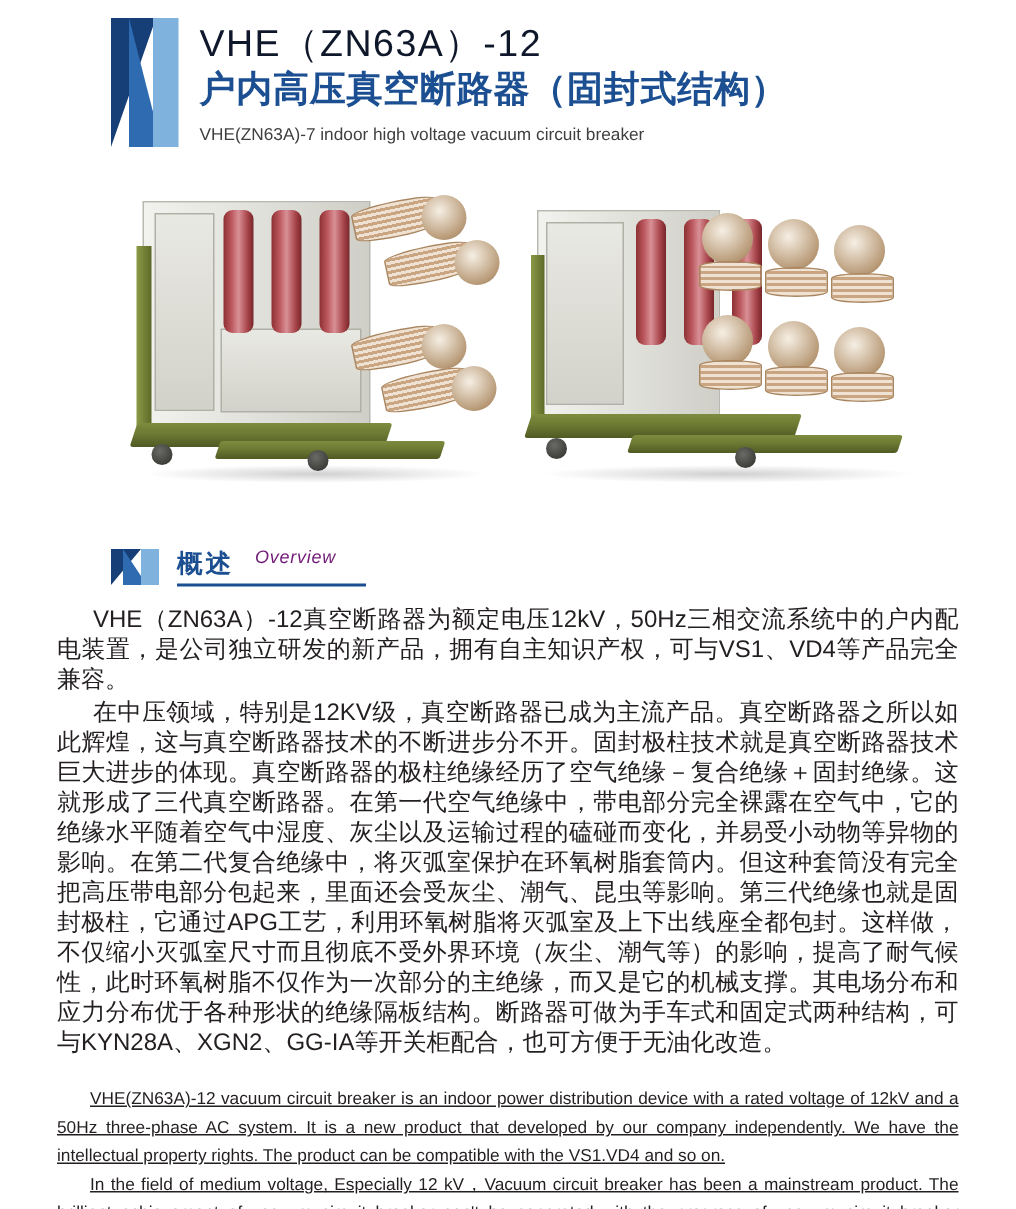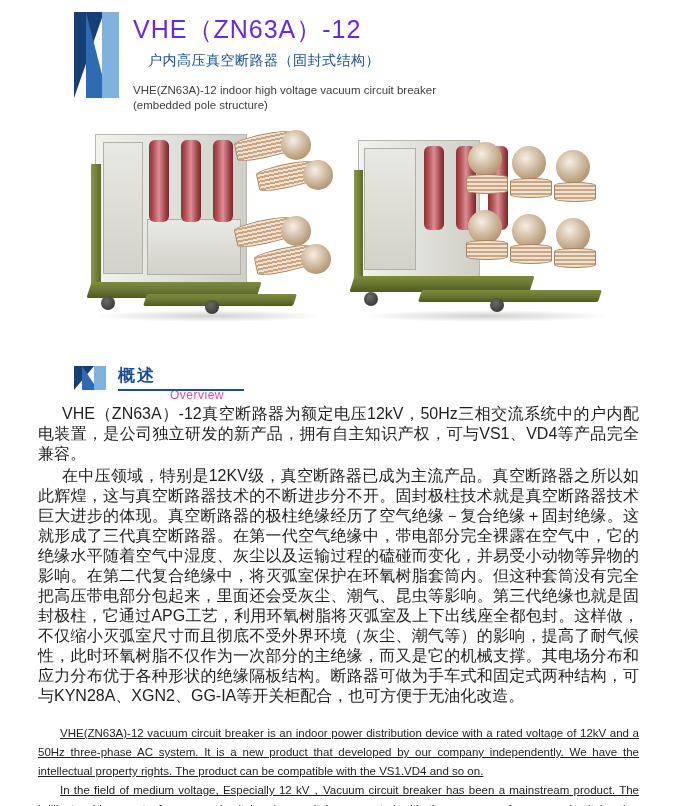--- a/index.html
+++ b/index.html
@@ -48,33 +48,33 @@
     left: 28px; top: 0;
     width: 17px; height: 86px;
     background: #7fb2dd;
   }
   .header-text {
     margin-left: 133px;
     padding-top: 4px;
   }
   .title-cn-1 {
     font-size: 25px;
-    color: #6d28d9;
+    color: #0f172a;
     letter-spacing: 1px;
     line-height: 30px;
     font-weight: normal;
     margin: 0;
   }
   .title-cn-2 {
-    font-size: 14px;
+    font-size: 24px;
     color: #1b4f91;
     letter-spacing: 0.5px;
     line-height: 28px;
-    font-weight: normal;
-    margin: 2px 0 0 15px;
+    font-weight: bold;
+    margin: 2px 0 0 0;
   }
   .title-en {
     font-size: 11.5px;
     color: #3f3f3f;
     line-height: 15px;
     margin-top: 9px;
   }
 
   
   .image-band {
@@ -174,24 +174,25 @@
     left: 118px;
     top: 0px;
     font-size: 17px;
     font-weight: bold;
     color: #1b4f91;
     letter-spacing: 2px;
   }
   .sec-sub {
     position: absolute;
     left: 170px;
-    top: 24px;
+    top: 0;
     font-size: 12px;
-    color: #ec4899;
+    color: #701a75;
     letter-spacing: 0.5px;
+    font-style: italic;
   }
   .sec-underline {
     position: absolute;
     left: 118px;
     top: 25px;
     width: 126px;
     height: 2px;
     background: #1b4f91;
   }
 
@@ -224,22 +225,21 @@
 <div class="header">
   <div class="header-mark">
     <span class="tri-dark"></span>
     <span class="tri-mid"></span>
     <span class="tri-light"></span>
   </div>
   <div class="header-text">
     <div class="title-cn-1">VHE（ZN63A）-12</div>
     <div class="title-cn-2">户内高压真空断路器（固封式结构）</div>
     <div class="title-en">
-      <div>VHE(ZN63A)-12 indoor high voltage vacuum circuit breaker</div>
-      <div>(embedded pole structure)</div>
+      <div>VHE(ZN63A)-7 indoor high voltage vacuum circuit breaker</div>
     </div>
   </div>
 </div>
 
 <div class="image-band">
 
   <div class="prod prod-left">
     <div class="shadow-ell" style="left:10px; width:230px;"></div>
 
     <div class="body-box" style="left:10px; top:10px; width:150px; height:150px;"></div>

